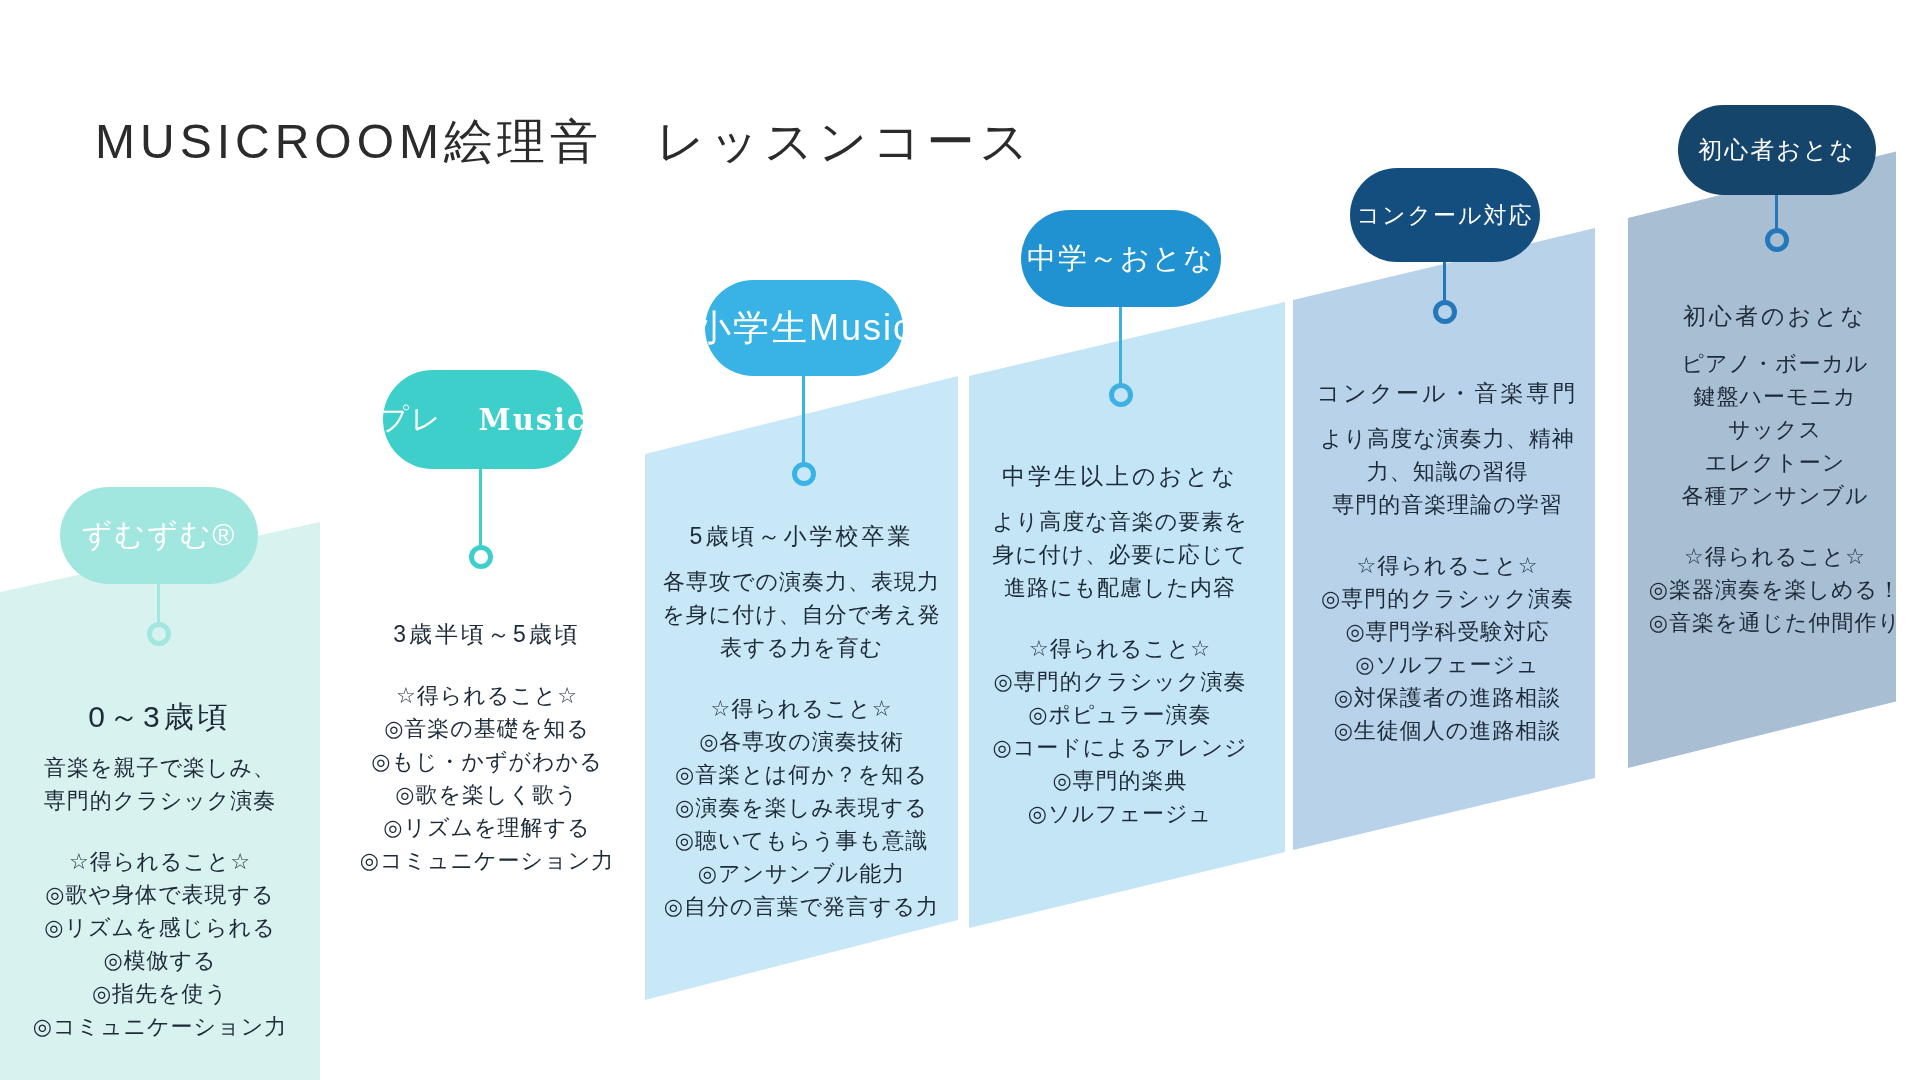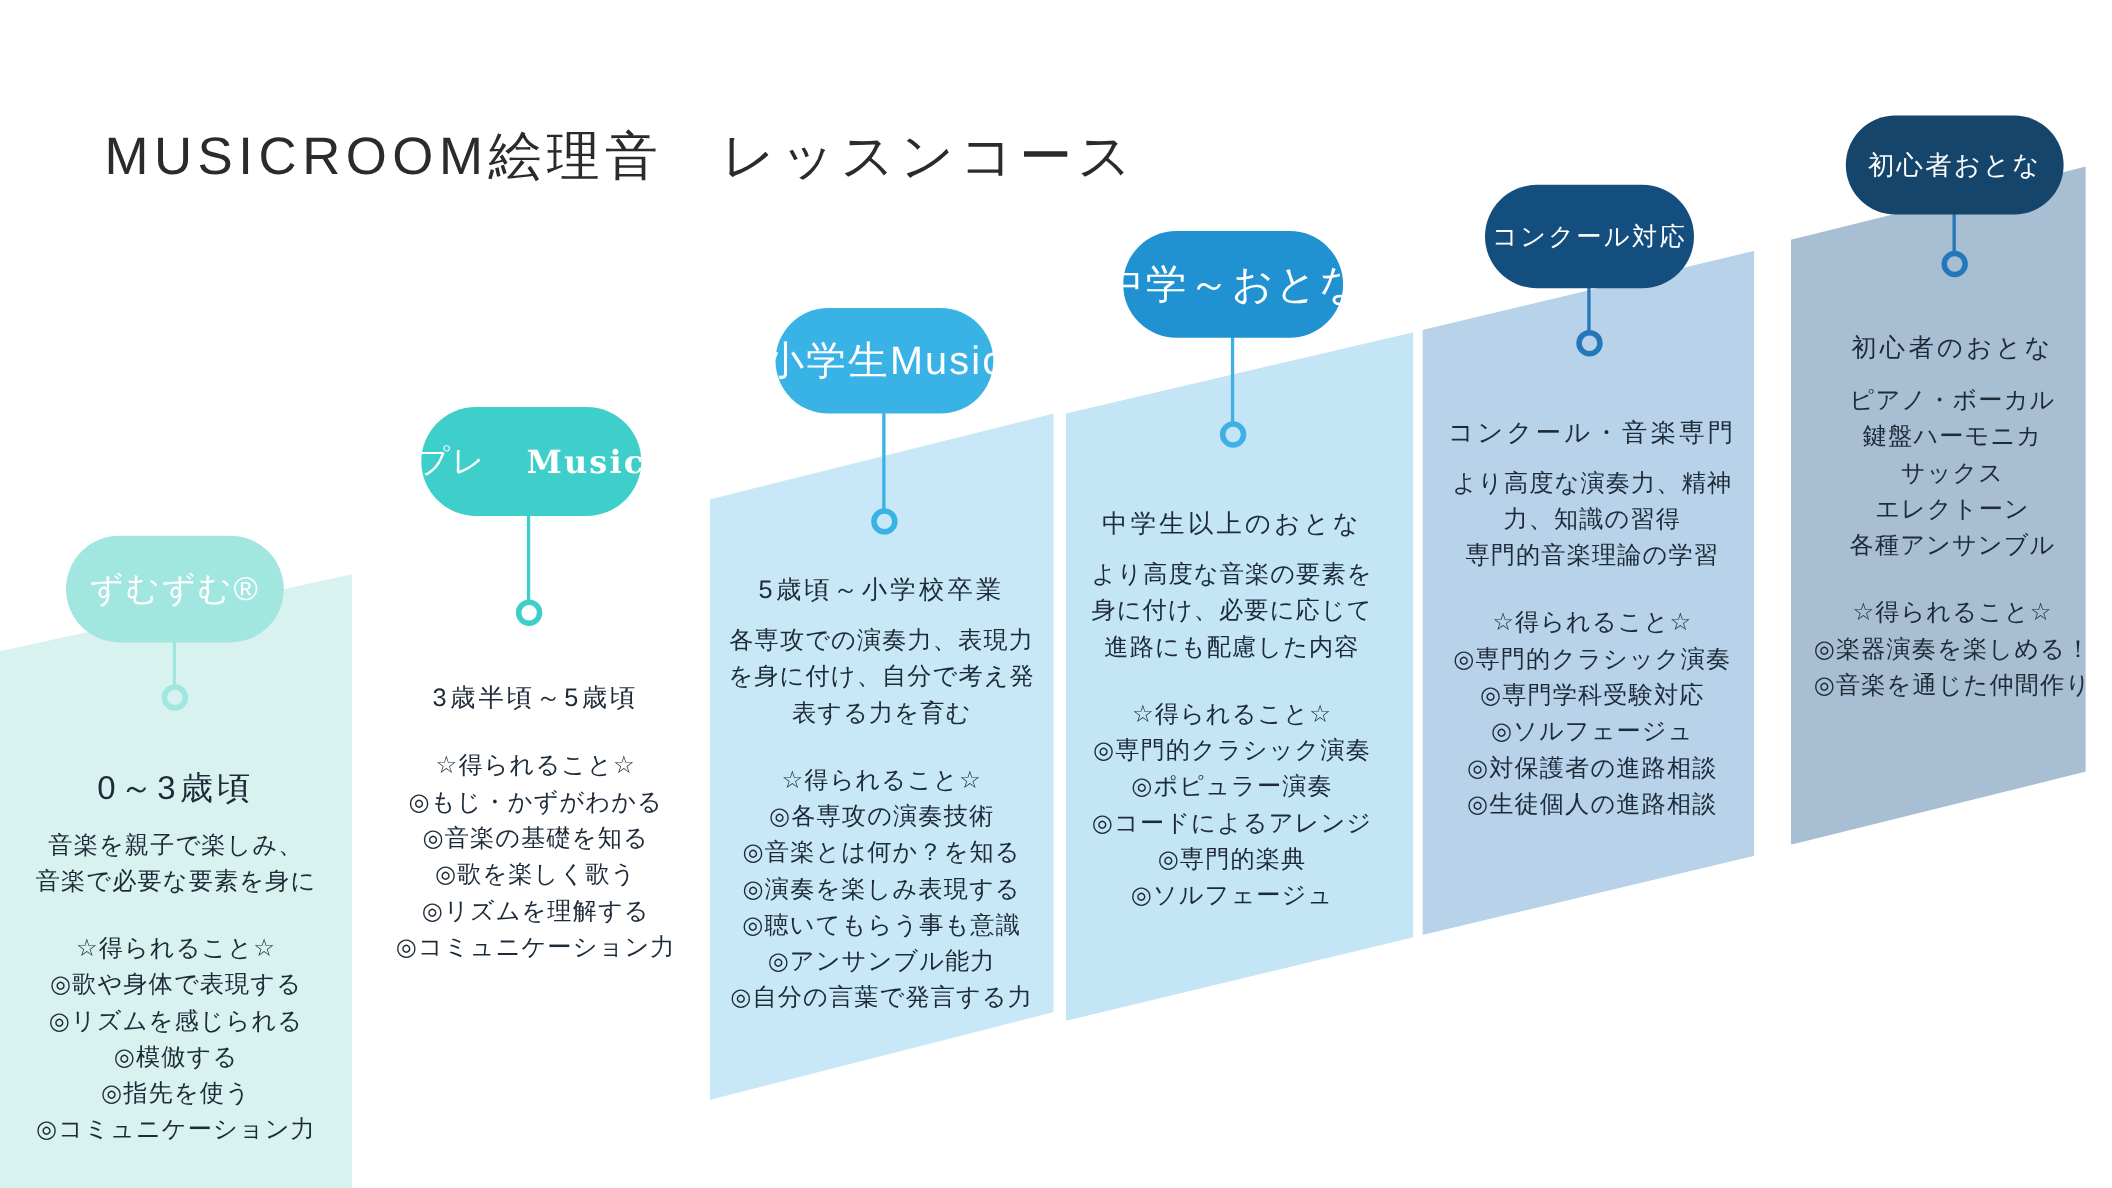--- a/index.html
+++ b/index.html
@@ -11,21 +11,21 @@
   #panel1{left:0;     top:520px;width:320px;height:560px;clip-path:polygon(0 72px,100% 2px,100% 100%,0 100%);}
   #panel3{left:645px; top:376px;width:313px;height:624px;clip-path:polygon(0 78px,100% 0,100% 544px,0 100%);}
   #panel4{left:969px; top:302px;width:316px;height:626px;clip-path:polygon(0 74px,100% 0,100% 550px,0 100%);}
   #panel5{left:1293px;top:228px;width:302px;height:622px;clip-path:polygon(0 72px,100% 0,100% 550px,0 100%);}
   #panel6{left:1628px;top:148px;width:282px;height:620px;clip-path:polygon(0 70px,100% 0,100% 550px,0 100%);}
   .pill{position:absolute;z-index:3;border-radius:60px;color:#ffffff;display:flex;
         align-items:center;justify-content:center;letter-spacing:2px;white-space:nowrap;}
   #pill1{left:60px;  top:487px;width:198px;height:97px;font-size:30px;}
   #pill2{left:383px; top:370px;width:200px;height:99px;font-size:29px;}
   #pill3{left:705px; top:280px;width:198px;height:96px;font-size:36px;}
-  #pill4{left:1021px;top:210px;width:200px;height:97px;font-size:37px;}
+  #pill4{left:1021px;top:210px;width:200px;height:97px;font-size:29px;}
   #pill5{left:1350px;top:168px;width:190px;height:94px;font-size:23px;}
   #pill6{left:1678px;top:105px;width:198px;height:90px;font-size:24px;}
   .pill .latin{font-family:"DejaVu Serif","Liberation Serif",serif;font-weight:bold;margin-left:36px;}
   .stem{position:absolute;z-index:2;width:3px;}
   #stem1{left:157px; top:582px;height:42px;}
   #stem2{left:479px; top:467px;height:80px;}
   #stem3{left:802px; top:374px;height:90px;}
   #stem4{left:1119px;top:305px;height:80px;}
   #stem5{left:1443px;top:260px;height:42px;}
   #stem6{left:1775px;top:193px;height:37px;}
@@ -94,38 +94,38 @@
     <span>コンクール対応</span>
   </div>
   <div class="pill" id="pill6" style="background-color: rgb(22, 69, 107);">
     <span>初心者おとな</span>
   </div>
 
   <div class="content" id="content1">
     <div class="col-header">0～3歳頃</div>
     <div class="desc">
       <div class="ln">音楽を親子で楽しみ、</div>
-      <div class="ln">音楽で必要な要素を身に</div>
+      <div class="ln">専門的クラシック演奏</div>
     </div>
     <div class="gains">
       <div class="ln">☆得られること☆</div>
       <div class="ln">◎歌や身体で表現する</div>
       <div class="ln">◎リズムを感じられる</div>
       <div class="ln">◎模倣する</div>
       <div class="ln">◎指先を使う</div>
       <div class="ln">◎コミュニケーション力</div>
     </div>
   </div>
 
   <div class="content" id="content2">
     <div class="col-header">3歳半頃～5歳頃</div>
     <div class="gains">
       <div class="ln">☆得られること☆</div>
+      <div class="ln">◎音楽の基礎を知る</div>
       <div class="ln">◎もじ・かずがわかる</div>
-      <div class="ln">◎音楽の基礎を知る</div>
       <div class="ln">◎歌を楽しく歌う</div>
       <div class="ln">◎リズムを理解する</div>
       <div class="ln">◎コミュニケーション力</div>
     </div>
   </div>
 
   <div class="content" id="content3">
     <div class="col-header">5歳頃～小学校卒業</div>
     <div class="desc">
       <div class="ln">各専攻での演奏力、表現力</div>

